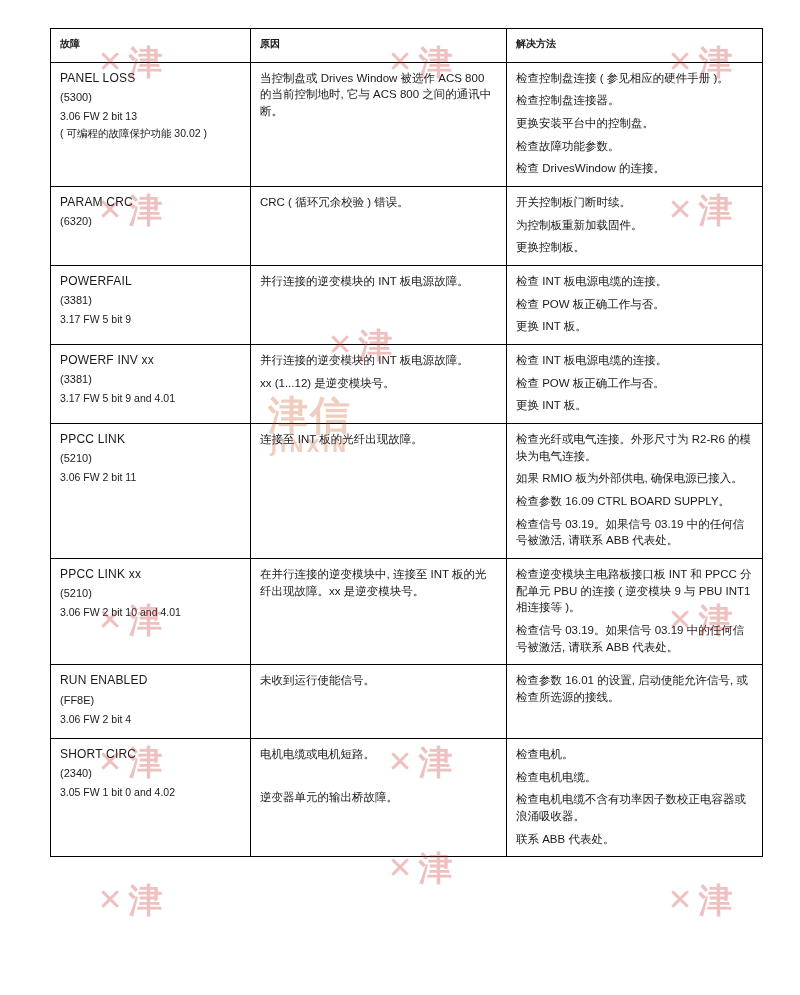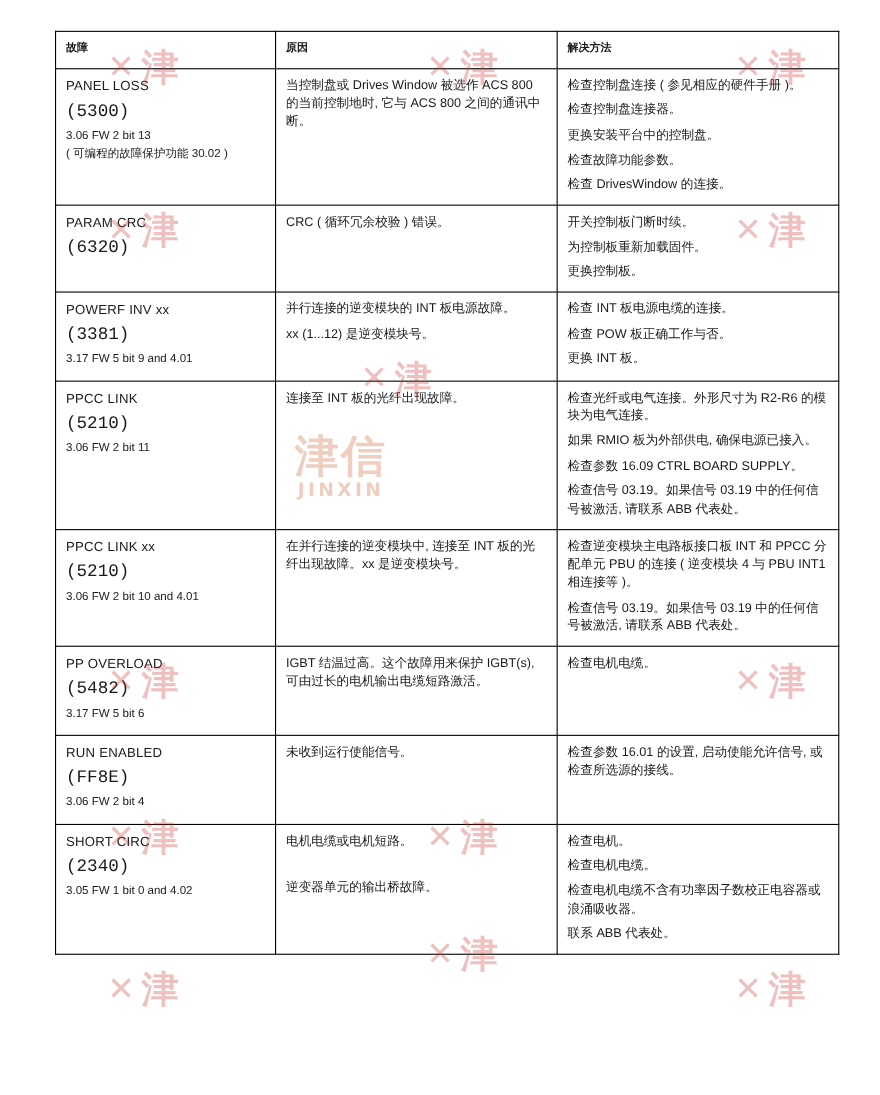--- a/index.html
+++ b/index.html
@@ -99,23 +99,22 @@
   col.c1 { width: 200px; }
   col.c2 { width: 256px; }
   col.c3 { width: 256px; }
 
   .code-name {
     font-size: 12px;
     margin-bottom: 3px;
     letter-spacing: 0.2px;
   }
   .code-num {
-    font-size: 16px;
+    font-size: 11px;
     margin-bottom: 3px;
-    font-family: Liberation Mono, monospace;
   }
   .code-bits {
     font-size: 10.5px;
     margin-bottom: 2px;
   }
   .code-extra {
     font-size: 10.5px;
   }
   .cell-p {
     margin: 0 0 6px 0;
@@ -234,20 +233,35 @@
             <div class="cell-p">CRC ( 循环冗余校验 ) 错误。</div>
           </td>
           <td>
             <div class="cell-p">开关控制板门断时续。</div>
             <div class="cell-p">为控制板重新加载固件。</div>
             <div class="cell-p">更换控制板。</div>
           </td>
         </tr>
         <tr>
           <td>
+            <div class="code-name">POWERFAIL</div>
+            <div class="code-num">(3381)</div>
+            <div class="code-bits">3.17 FW 5 bit 9</div>
+          </td>
+          <td>
+            <div class="cell-p">并行连接的逆变模块的 INT 板电源故障。</div>
+          </td>
+          <td>
+            <div class="cell-p">检查 INT 板电源电缆的连接。</div>
+            <div class="cell-p">检查 POW 板正确工作与否。</div>
+            <div class="cell-p">更换 INT 板。</div>
+          </td>
+        </tr>
+        <tr>
+          <td>
             <div class="code-name">POWERF INV xx</div>
             <div class="code-num">(3381)</div>
             <div class="code-bits">3.17 FW 5 bit 9 and 4.01</div>
           </td>
           <td>
             <div class="cell-p">并行连接的逆变模块的 INT 板电源故障。</div>
             <div class="cell-p">xx (1...12) 是逆变模块号。</div>
           </td>
           <td>
             <div class="cell-p">检查 INT 板电源电缆的连接。</div>
@@ -274,35 +288,22 @@
         <tr>
           <td>
             <div class="code-name">PPCC LINK xx</div>
             <div class="code-num">(5210)</div>
             <div class="code-bits">3.06 FW 2 bit 10 and 4.01</div>
           </td>
           <td>
             <div class="cell-p">在并行连接的逆变模块中, 连接至 INT 板的光纤出现故障。xx 是逆变模块号。</div>
           </td>
           <td>
-            <div class="cell-p">检查逆变模块主电路板接口板 INT 和 PPCC 分配单元 PBU 的连接 ( 逆变模块 4 与 PBU INT1 相连接等 )。</div>
+            <div class="cell-p">检查逆变模块主电路板接口板 INT 和 PPCC 分配单元 PBU 的连接 ( 逆变模块 9 与 PBU INT1 相连接等 )。</div>
             <div class="cell-p">检查信号 03.19。如果信号 03.19 中的任何信号被激活, 请联系 ABB 代表处。</div>
-          </td>
-        </tr>
-        <tr>
-          <td>
-            <div class="code-name">PP OVERLOAD</div>
-            <div class="code-num">(5482)</div>
-            <div class="code-bits">3.17 FW 5 bit 6</div>
-          </td>
-          <td>
-            <div class="cell-p">IGBT 结温过高。这个故障用来保护 IGBT(s), 可由过长的电机输出电缆短路激活。</div>
-          </td>
-          <td>
-            <div class="cell-p">检查电机电缆。</div>
           </td>
         </tr>
         <tr>
           <td>
             <div class="code-name">RUN ENABLED</div>
             <div class="code-num">(FF8E)</div>
             <div class="code-bits">3.06 FW 2 bit 4</div>
           </td>
           <td>
             <div class="cell-p">未收到运行使能信号。</div>

